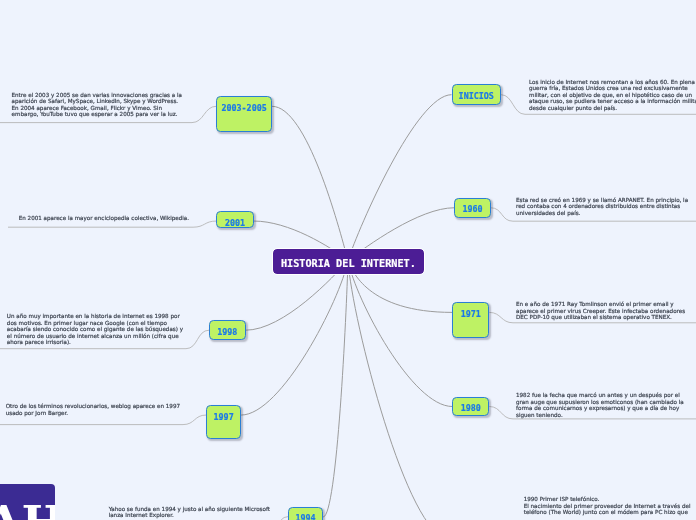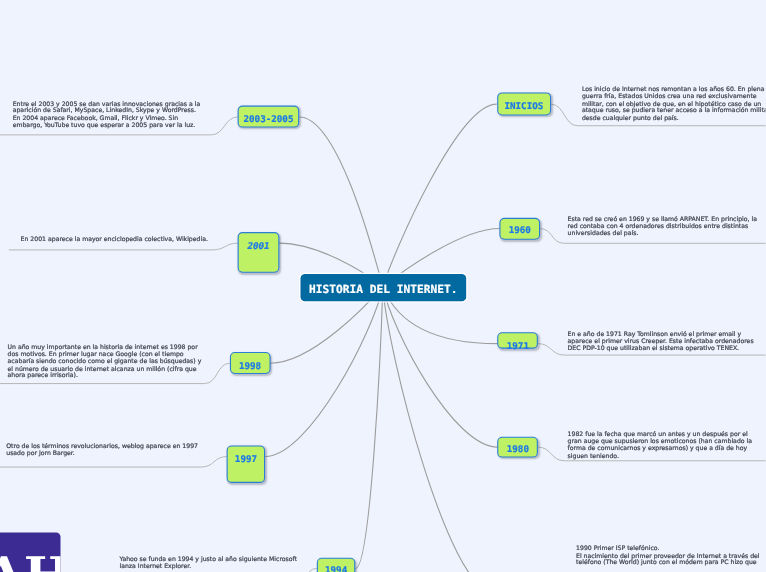--- a/index.html
+++ b/index.html
@@ -5,21 +5,21 @@
   html,body{margin:0;padding:0;}
   body{width:696px;height:520px;background:#eef3fd;overflow:hidden;
        font-family:"DejaVu Sans",sans-serif;position:relative;}
   #stage{position:absolute;left:0;top:0;width:696px;height:520px;overflow:hidden;}
   svg#links{position:absolute;left:0;top:0;width:696px;height:520px;}
   .node{position:absolute;background:#bef264;border:1.8px solid #2a7fd4;border-radius:4.5px;
         box-sizing:border-box;box-shadow:1.2px 1.2px 1.6px rgba(60,60,80,0.30);}
   .node span{position:absolute;left:-2px;right:-2px;text-align:center;color:#1c7ae8;
         font-weight:bold;font-family:"DejaVu Sans Mono",monospace;font-size:8.4px;
         -webkit-text-stroke:0.2px #1c7ae8;line-height:8px;top:6.7px;}
-  .root{position:absolute;background:#0369a1;border-radius:4px;
+  .root{position:absolute;background:#4c1d95;border-radius:4px;
         box-sizing:border-box;outline:1.7px solid #fff;}
   .root span{position:absolute;left:0;right:0;text-align:center;color:#fff;
         font-weight:bold;font-family:"DejaVu Sans Mono",monospace;font-size:10.2px;
         -webkit-text-stroke:0.2px #fff;line-height:10px;top:10.4px;letter-spacing:0px;}
   .note{position:absolute;color:#3d4450;font-size:5.6px;line-height:6.52px;
         box-sizing:border-box;white-space:pre;
         -webkit-text-stroke:0.2px #3d4450;}
   .yahoo{position:absolute;background:#3b2b93;border-radius:4px;overflow:hidden;}
   .yahoo span{position:absolute;color:#fff;font-family:"DejaVu Serif",serif;
        font-weight:bold;white-space:nowrap;}
@@ -54,42 +54,42 @@
 
   <div class="yahoo" style="left:-40px;top:484px;width:95px;height:58px;">
     <span style="left:-4px;top:12px;font-size:46px;">YAHOO!</span>
   </div>
 
   <div class="root" style="left:272.9px;top:248.6px;width:151px;height:25px;">
     <span>HISTORIA DEL INTERNET.</span>
   </div>
 
   <div id="nodes">
-      <div class="node" style="left: 216.2px; top: 96.3px; width: 55.8px; height: 20px;">
+      <div class="node" style="left: 216.2px; top: 96.3px; width: 55.8px; height: 36px;">
         <span>2003-2005</span>
       </div>
-      <div class="node" style="left: 216.3px; top: 211px; width: 37.4px; height: 37px; font-style: italic;">
+      <div class="node" style="left: 216.3px; top: 211px; width: 37.4px; height: 17px;">
         <span>2001</span>
       </div>
       <div class="node" style="left: 209px; top: 320.1px; width: 36.6px; height: 20.2px; padding-left: 25px;">
         <span>1998</span>
       </div>
       <div class="node" style="left: 206.1px; top: 405px; width: 35px; height: 34px;">
         <span>1997</span>
       </div>
       <div class="node" style="left: 288px; top: 506.6px; width: 35.1px; height: 20.1px;">
         <span>1994</span>
       </div>
       <div class="node" style="left: 451.5px; top: 84.2px; width: 49.5px; height: 21px;">
         <span>INICIOS</span>
       </div>
       <div class="node" style="left: 454.3px; top: 197.8px; width: 36.4px; height: 19.9px;">
         <span>1960</span>
       </div>
-      <div class="node" style="left: 452.3px; top: 302.4px; width: 37px; height: 15px;">
+      <div class="node" style="left: 452.3px; top: 302.4px; width: 37px; height: 36px;">
         <span>1971</span>
       </div>
       <div class="node" style="left: 452.3px; top: 396.6px; width: 37px; height: 19.8px;">
         <span>1980</span>
       </div>
     </div>
   <div id="notes">
       <div class="note" style="right: 514px; top: 91.5px;">Entre el 2003 y 2005 se dan varias innovaciones gracias a la
 aparición de Safari, MySpace, LinkedIn, Skype y WordPress.
 En 2004 aparece Facebook, Gmail, Flickr y Vimeo. Sin

